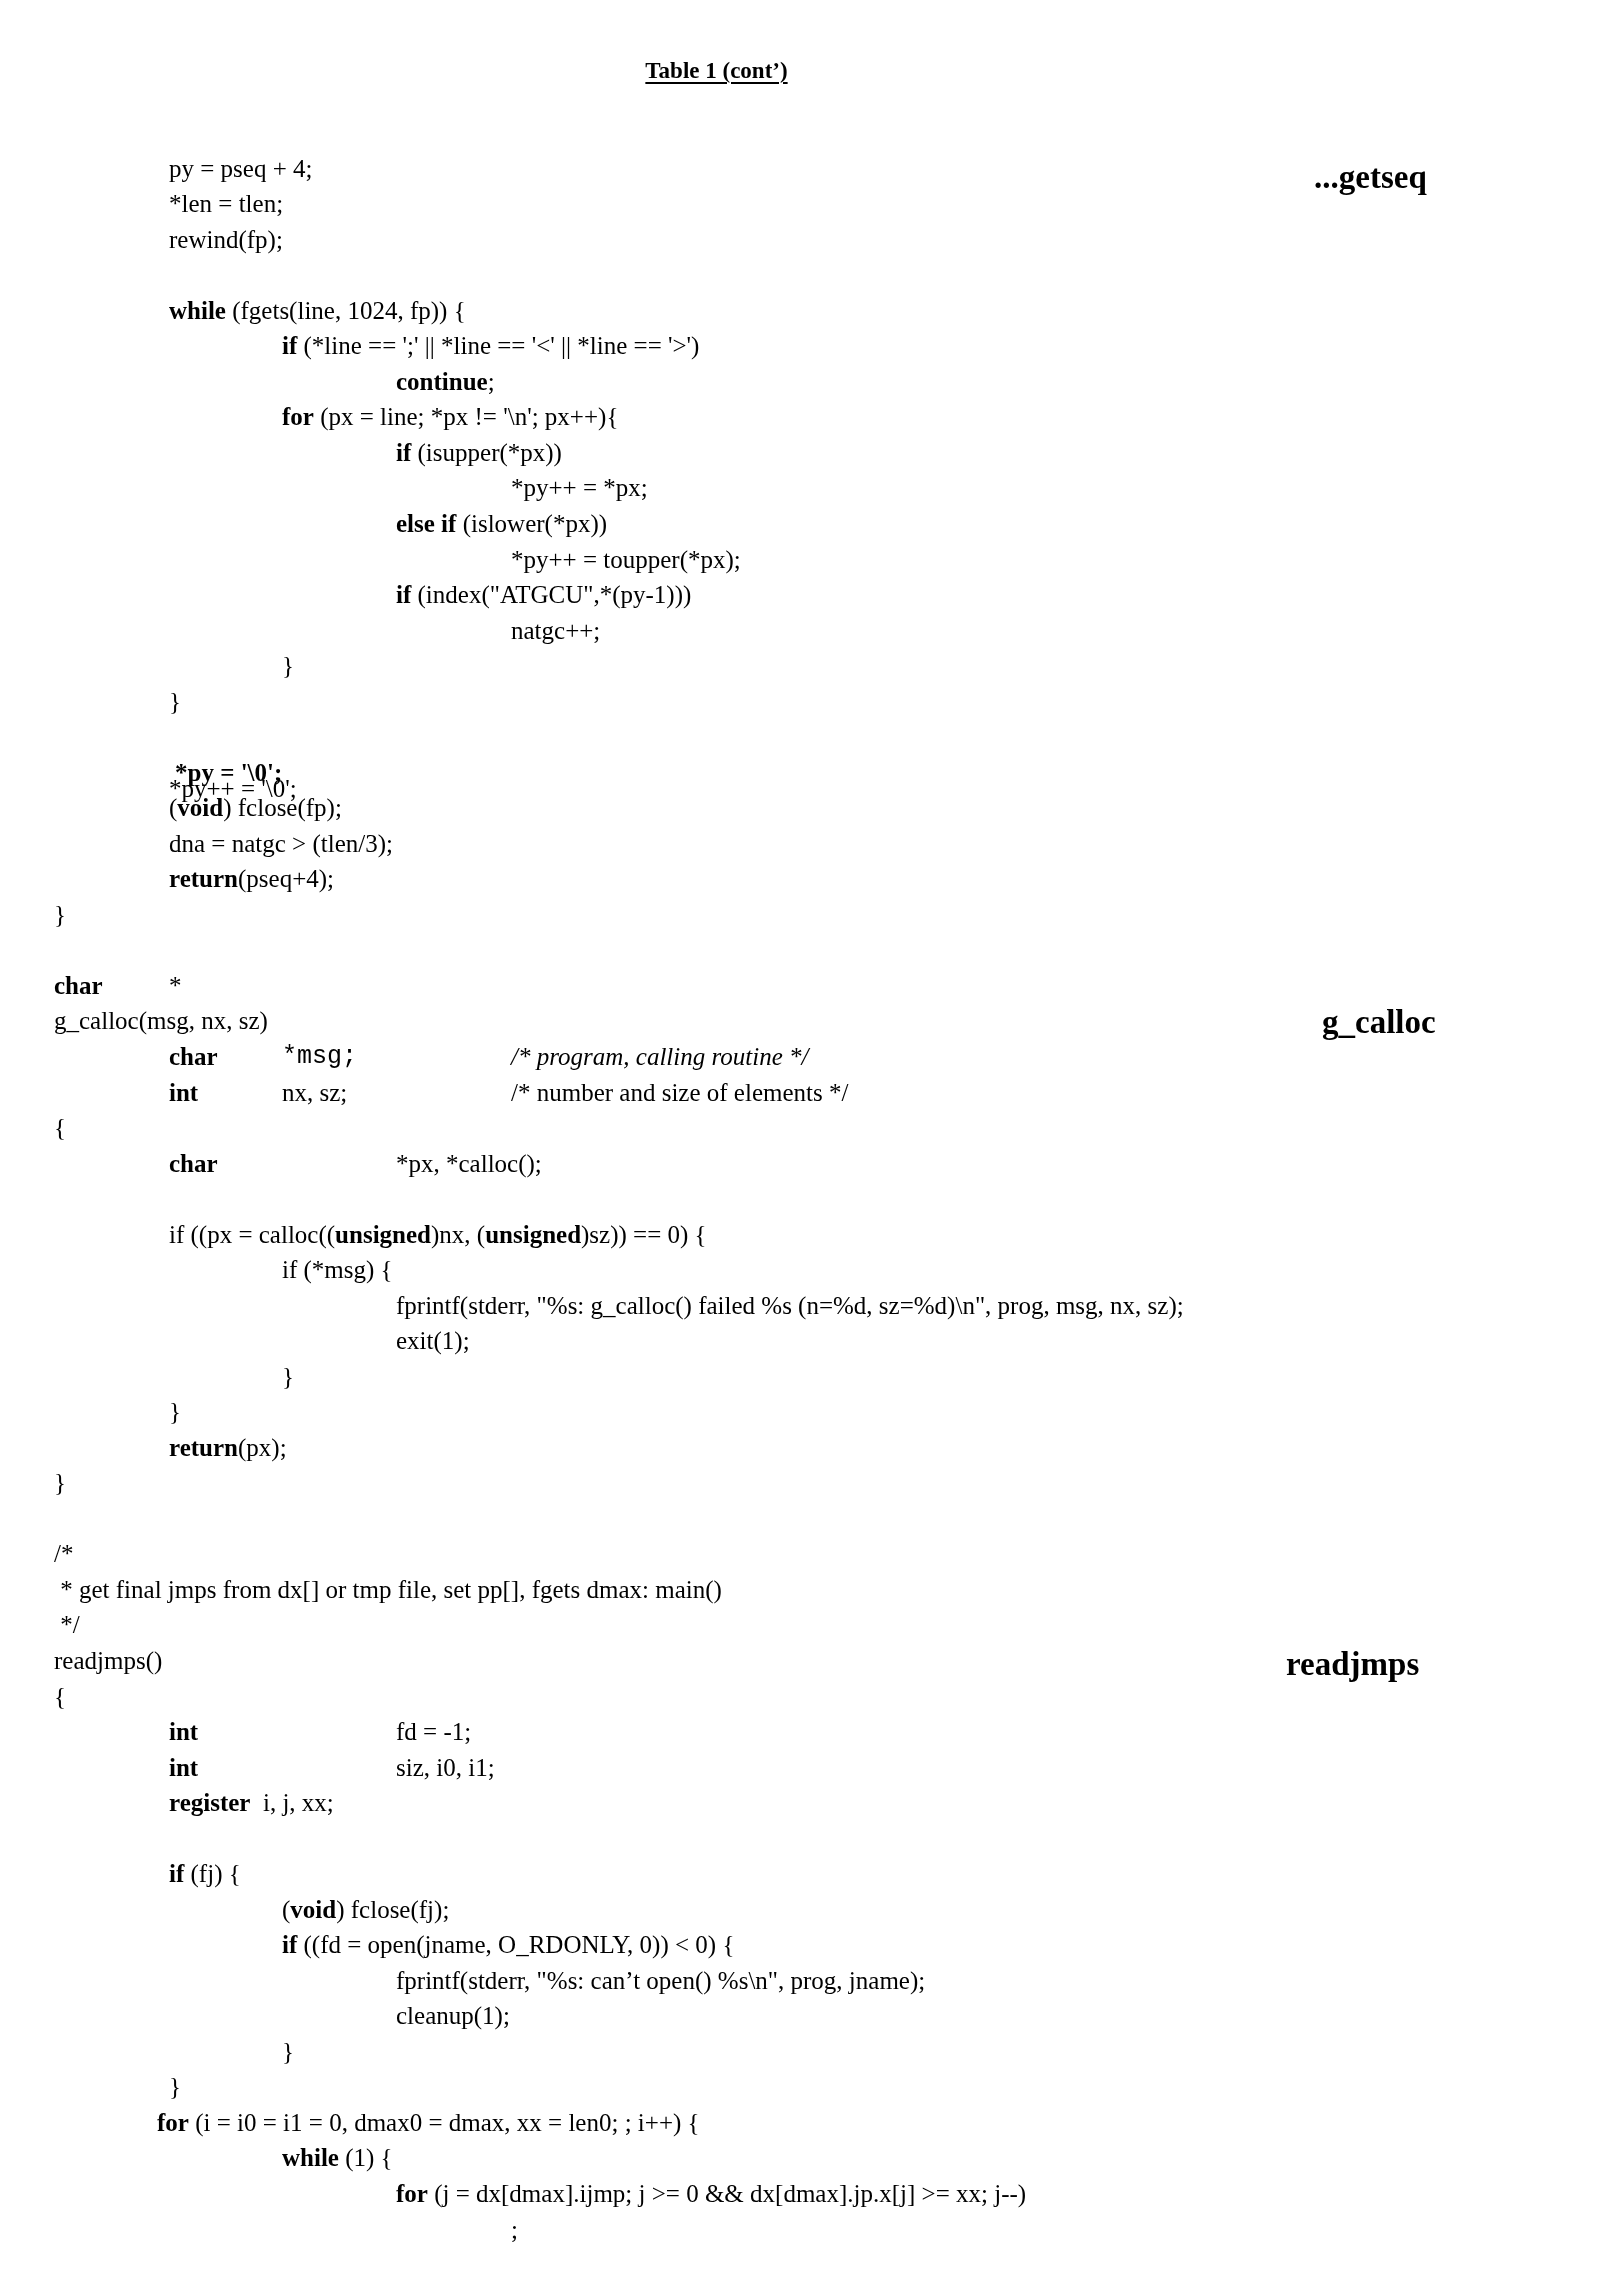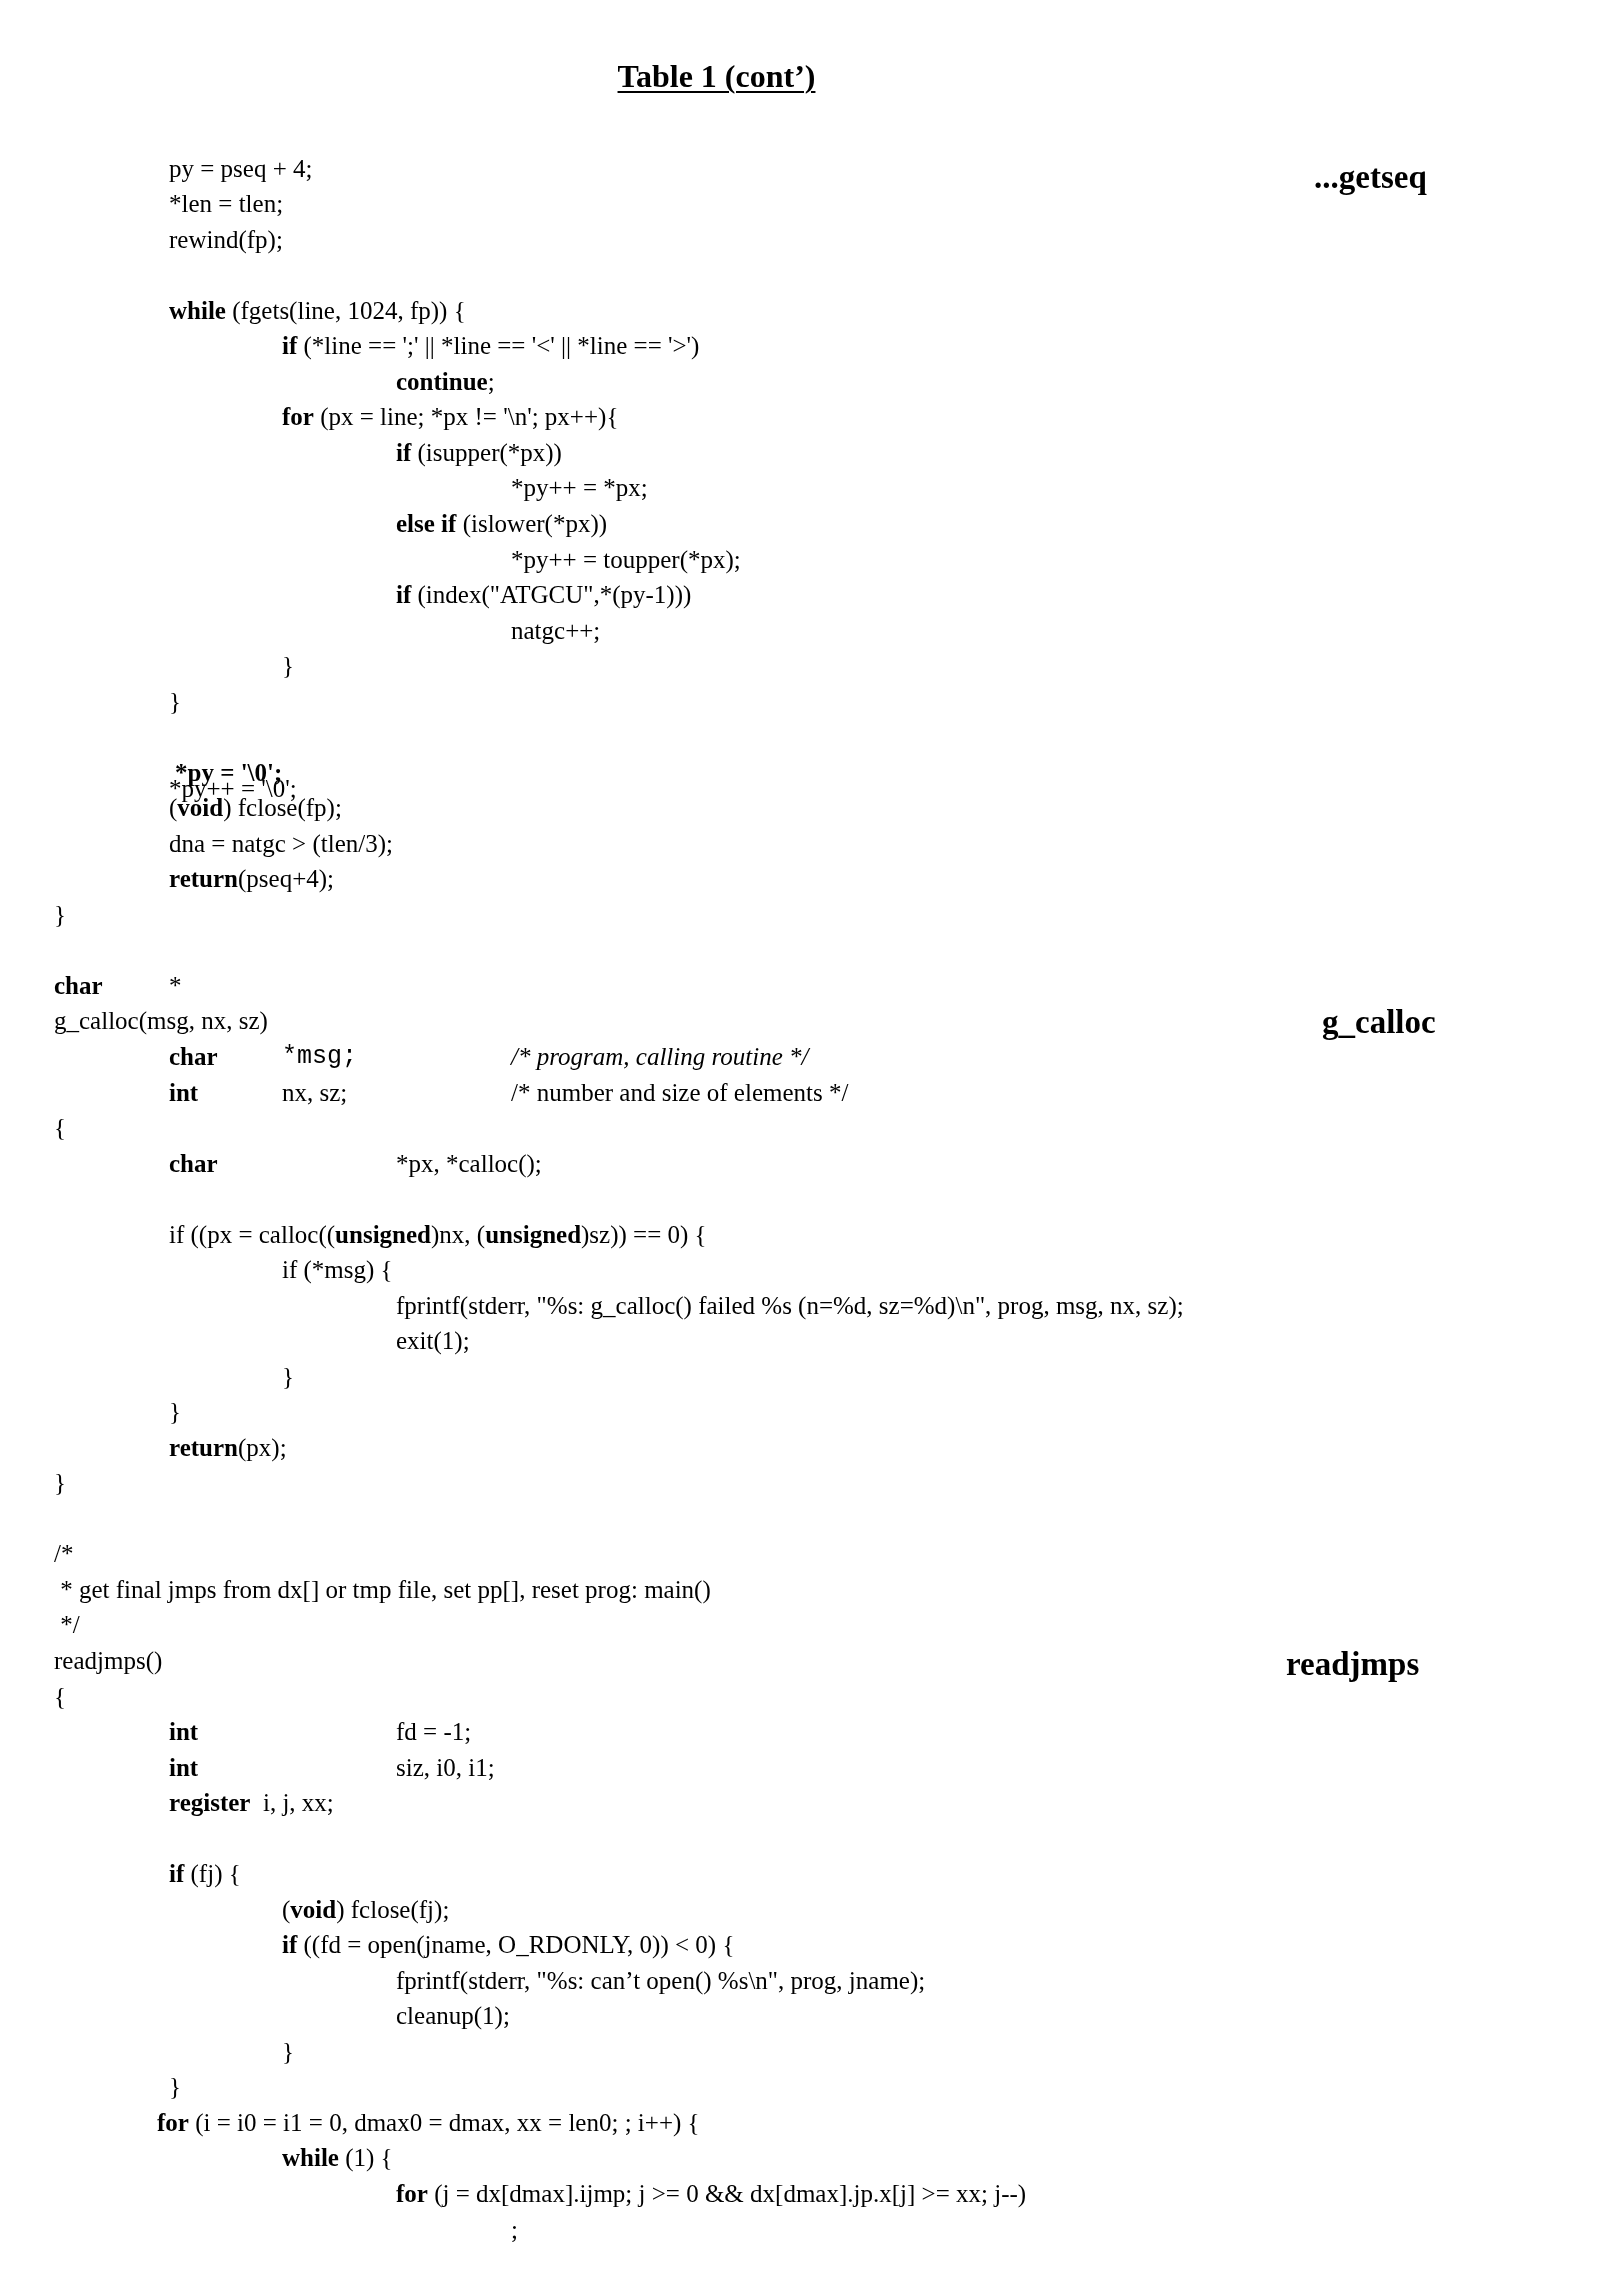--- a/index.html
+++ b/index.html
@@ -1,19 +1,19 @@
 <!DOCTYPE html>
 <html style="font-size:12px"><head>
 <meta charset="utf-8">
 <style>
   html, body { margin: 0; padding: 0; background: #ffffff; }
   body { width: 1613px; height: 2295px; position: relative; overflow: hidden;
          font-family: "Liberation Serif", "DejaVu Serif", serif; color: #000; }
   .title { position: absolute; top: 58px; left: 0; width: 1433px; text-align: center;
-           font-size: 32px; font-weight: bold; }
+           font-size: 23px; font-weight: bold; }
   .title span { text-decoration: underline; text-decoration-thickness: 2.3px; text-underline-offset: 3.8px; }
   .label { position: absolute; font-size: 33px; font-weight: bold; white-space: nowrap; }
   .code { position: absolute; left: 0; top: 0; width: 1613px; }
   .ln { position: absolute; font-size: 25px; white-space: pre; line-height: 30px; height: 30px; }
   .ln b { font-weight: bold; }
 </style>
 </head>
 <body>
 
 <div class="title"><span>Table 1 (cont’)</span></div>
@@ -58,21 +58,21 @@
     <div class="ln" style="top: 1149px; left: 396px;">*px, *calloc();</div>
     <div class="ln" style="top: 1220px; left: 169px;"><span>if ((px = calloc((</span><b>unsigned</b><span>)nx, (</span><b>unsigned</b><span>)sz)) == 0) {</span></div>
     <div class="ln" style="top: 1255px; left: 282px;"><span>if (*msg) {</span></div>
     <div class="ln" style="top: 1291px; left: 396px;"><span>fprintf(stderr, "%s: g_calloc() failed %s (n=%d, sz=%d)\n", prog, msg, nx, sz);</span></div>
     <div class="ln" style="top: 1326px; left: 396px;"><span>exit(1);</span></div>
     <div class="ln" style="top: 1362px; left: 282px;"><span>}</span></div>
     <div class="ln" style="top: 1397px; left: 169px;"><span>}</span></div>
     <div class="ln" style="top: 1433px; left: 169px;"><b>return</b><span>(px);</span></div>
     <div class="ln" style="top: 1468px; left: 54px;"><span>}</span></div>
     <div class="ln" style="top: 1539px; left: 54px;"><span>/*</span></div>
-    <div class="ln" style="top: 1575px; left: 54px;"><span> * get final jmps from dx[] or tmp file, set pp[], reset prog: main()</span></div>
+    <div class="ln" style="top: 1575px; left: 54px;"><span> * get final jmps from dx[] or tmp file, set pp[], fgets dmax: main()</span></div>
     <div class="ln" style="top: 1610px; left: 54px;"><span> */</span></div>
     <div class="ln" style="top: 1646px; left: 54px;"><span>readjmps()</span></div>
     <div class="ln" style="top: 1682px; left: 54px;"><span>{</span></div>
     <div class="ln" style="top: 1717px; left: 169px;"><b>int</b></div>
     <div class="ln" style="top: 1717px; left: 396px;">fd = -1;</div>
     <div class="ln" style="top: 1753px; left: 169px;"><b>int</b></div>
     <div class="ln" style="top: 1753px; left: 396px;">siz, i0, i1;</div>
     <div class="ln" style="top: 1788px; left: 169px;"><b>register</b><span>  i, j, xx;</span></div>
     <div class="ln" style="top: 1859px; left: 169px;"><b>if</b><span> (fj) {</span></div>
     <div class="ln" style="top: 1895px; left: 282px;"><span>(</span><b>void</b><span>) fclose(fj);</span></div>

